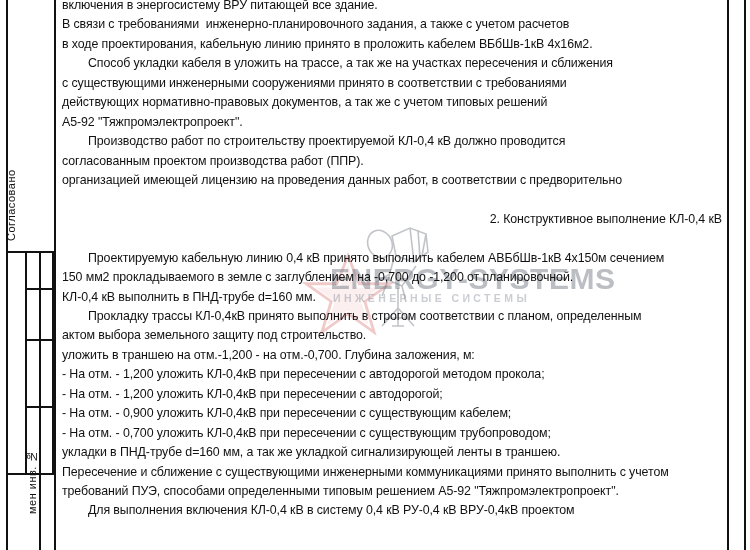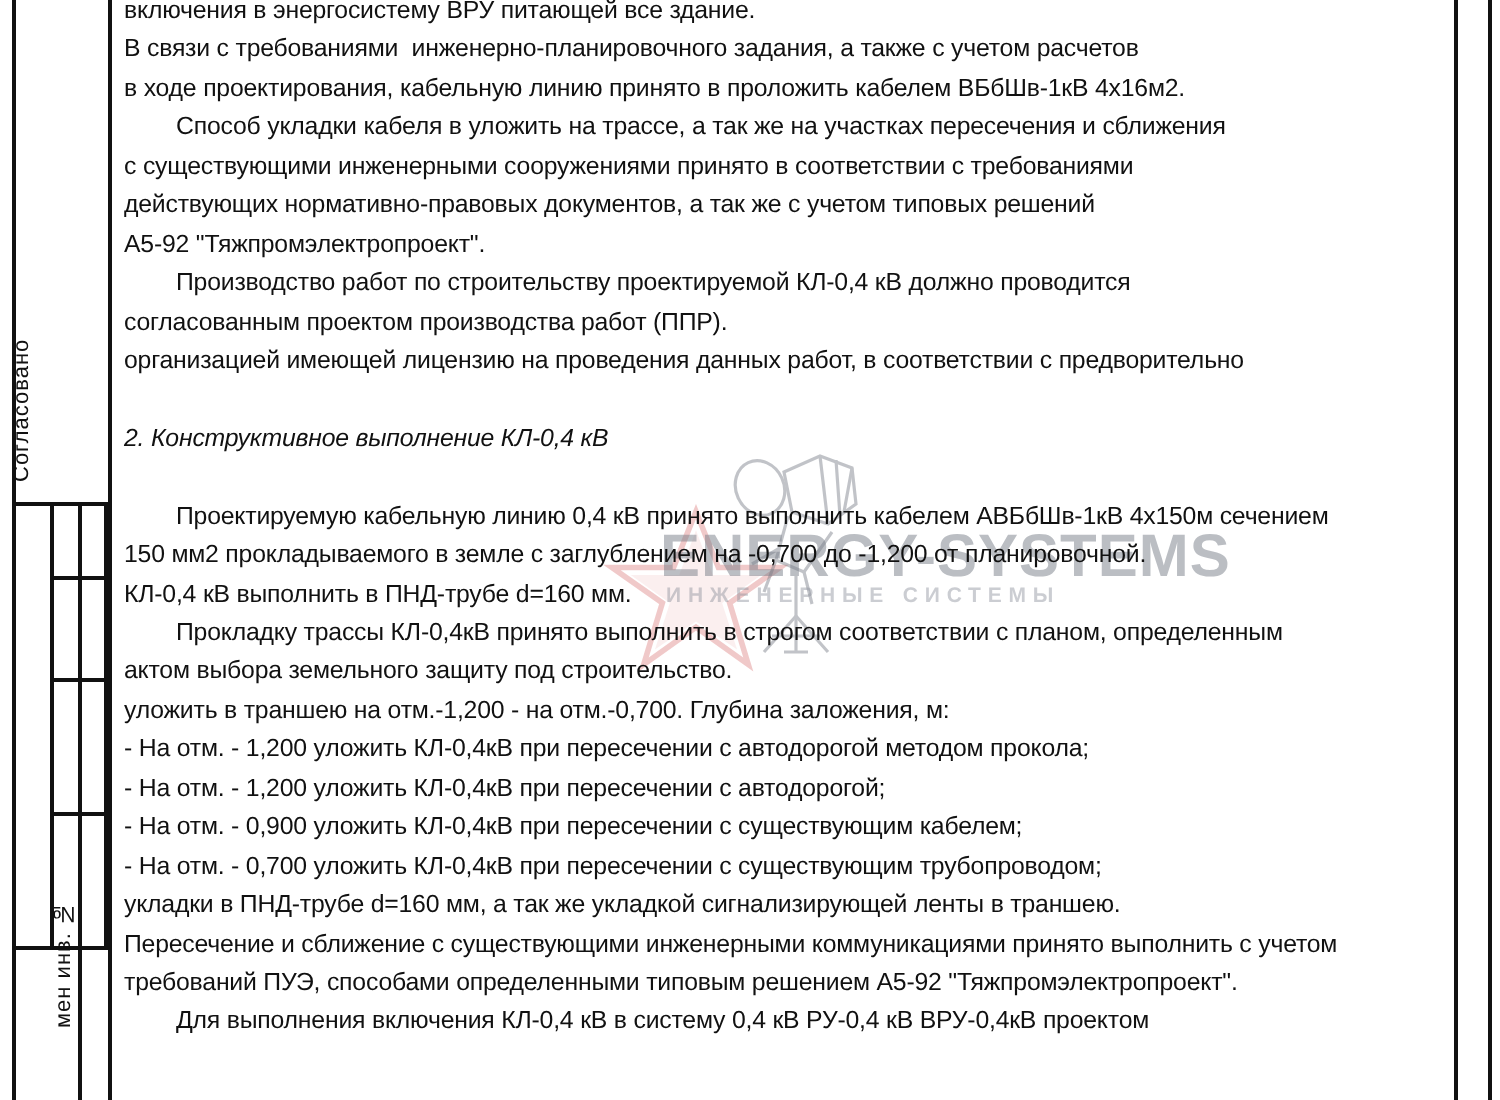--- a/index.html
+++ b/index.html
@@ -99,21 +99,21 @@
   .line {
     font-family: "Liberation Sans", sans-serif;
     font-size: 12.4px;
     line-height: 19.45px;
     height: 19.45px;
     white-space: pre;
     letter-spacing: -0.1px;
     color: #111;
   }
   .line.indent { padding-left: 26px; }
-  .line.center { text-align: left; padding-left: 0; font-style: italic; }
+  .line.center { text-align: right; padding-left: 0; }
   .line.blank { color: transparent; }
 
   
   .watermark {
     position: absolute;
     left: 0; top: 0;
     width: 674px; height: 550px;
     pointer-events: none;
   }
   .wm-wordmark {

